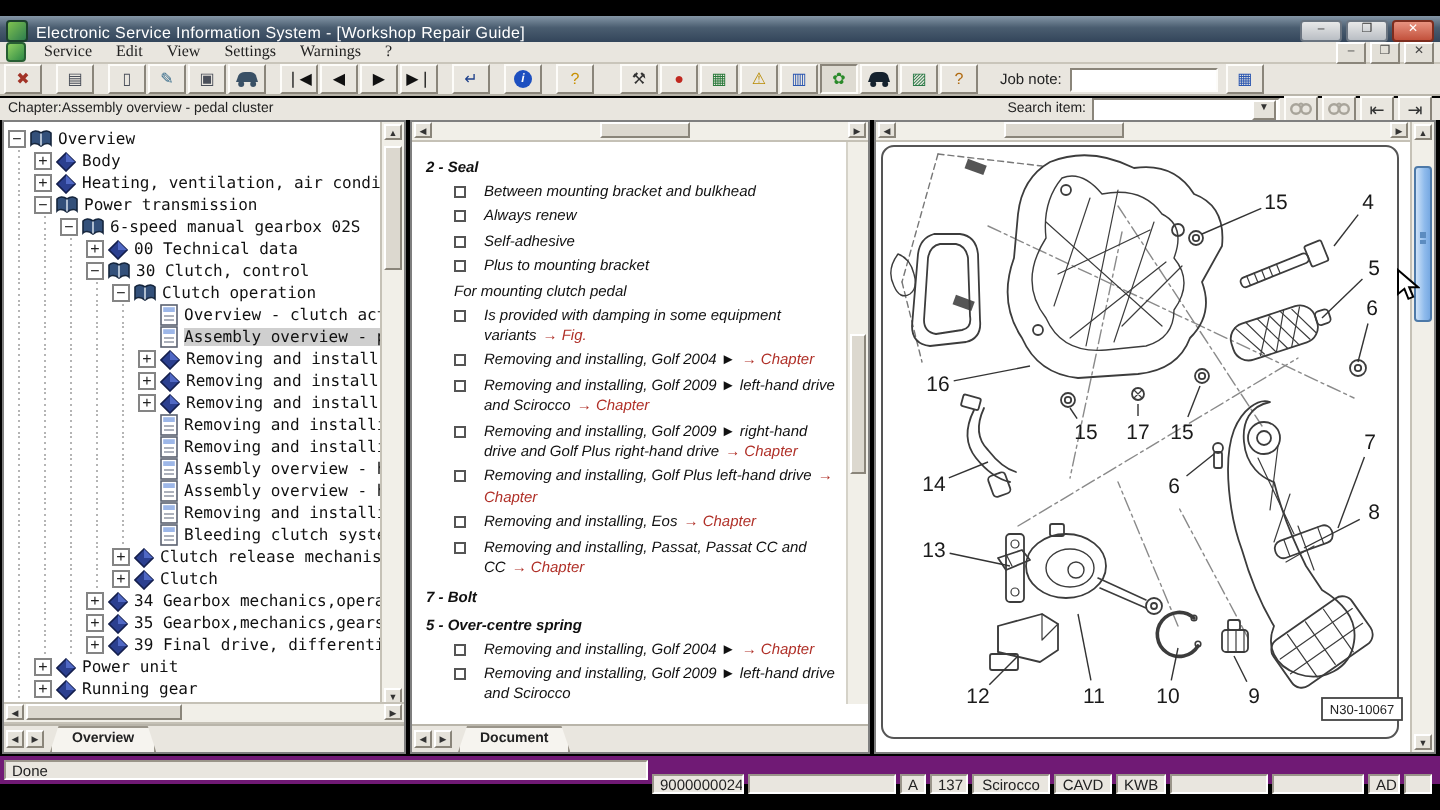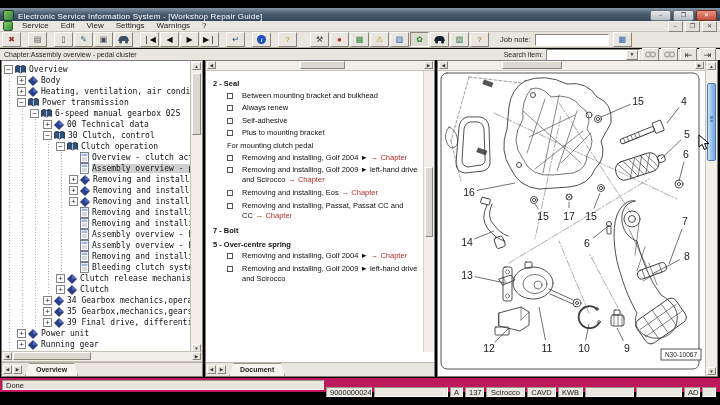--- a/index.html
+++ b/index.html
@@ -73,60 +73,60 @@
   .trow{height:11px;display:flex;align-items:center;white-space:nowrap;}
   .tsp{width:13px;height:11px;flex:none;background-image:repeating-linear-gradient(180deg,#b5b5b5 0 1px,transparent 1px 3px);
     background-size:1px 100%;background-position:6px 0;background-repeat:no-repeat;}
   .tbox{width:9px;height:9px;flex:none;background:#fff;border:1px solid #848484;margin:0 2px 0 1px;
     font-size:8px;line-height:7px;text-align:center;color:#222;box-sizing:border-box;font-family:"Liberation Sans",sans-serif;}
   .tnob{width:12px;flex:none;}
   .ticon{flex:none;margin-right:3px;display:flex;}
   .tlabel{overflow:hidden;}
   .trow.sel .tlabel{background:#cfcfcf;}
   
-  #docbody{position:absolute;left:1px;top:10px;right:11px;bottom:24px;overflow:hidden;padding:3px 2px 0 4px;}
+  #docbody{position:absolute;left:1px;top:10px;right:11px;bottom:24px;overflow:hidden;padding:3px 2px 0 4px;font-style:italic;}
   .sec-h{font-size:7.5px;font-weight:bold;color:#111;margin:5px 0 2px 2px;}
   .intro{font-size:7.5px;color:#111;margin:2px 0 2px 16px;}
   .bul{display:flex;margin:2.5px 0 2.5px 16px;}
   .bul .sq{width:4px;height:4px;border:1px solid #555;margin:2px 9px 0 0;flex:none;}
   .bul .tx{font-size:7.5px;line-height:1.35;color:#111;}
   .doclink{color:#b03028;margin-left:3px;}
   .docvscroll{position:absolute;top:10px;bottom:24px;right:0;width:10px;background:#f1efe8;border-left:1px solid #d5d2c8;}
   
   .tabstrip{position:absolute;left:0;right:0;bottom:0;height:13px;background:#e9e6df;border-top:1px solid #b9b5aa;
     display:flex;align-items:center;padding-left:1px;}
   .tabarrow{width:9px;height:9px;background:#e5e2da;border:1px solid;border-color:#fff #8a857a #8a857a #fff;
     font-size:4.5px;line-height:8px;text-align:center;color:#333;margin-right:1px;box-sizing:border-box;}
   .tab{height:12px;padding:0 10px;background:#f6f4ef;border:1px solid #9a958a;border-bottom:none;
     clip-path:polygon(0 100%,8% 0,92% 0,100% 100%);font-size:7px;font-weight:bold;line-height:12px;color:#222;margin-left:2px;}
   
   #diagbody{position:absolute;left:1px;top:10px;right:12px;bottom:1px;overflow:hidden;background:#fff;}
   
-  .statusbar{position:absolute;left:0;top:378px;width:720px;height:14px;background:#be185d;
+  .statusbar{position:absolute;left:0;top:378px;width:720px;height:14px;background:#701a75;
     display:flex;align-items:center;font-size:7.5px;color:#222;padding:1px 2px;box-sizing:border-box;}
   .scell{height:10px;line-height:10px;padding:0 3px;margin-right:2px;background:#e9e6df;
     border:1px solid;border-color:#9a958a #fff #fff #9a958a;box-sizing:border-box;white-space:nowrap;overflow:hidden;flex:none;text-align:center;}
   .scell.first{flex:1;text-align:left;}
   
   #cursor{position:absolute;left:698px;top:134px;z-index:50;}
 </style>
 </head>
 <body>
 
 <div class="titlebar">
   <span class="appicon"></span>
   <span class="t">Electronic Service Information System - [Workshop Repair Guide]</span>
   <span class="wbtn">–</span>
   <span class="wbtn">❐</span>
   <span class="wbtn close">✕</span>
 </div>
 
 <div class="menubar">
   <span class="menuicon"></span>
-  <span id="menuitems" style="display:flex;">
+  <span id="menuitems" style="display:flex;font-family:Liberation Serif, serif;">
       <span class="menuitem">Service</span>
       <span class="menuitem">Edit</span>
       <span class="menuitem">View</span>
       <span class="menuitem">Settings</span>
       <span class="menuitem">Warnings</span>
       <span class="menuitem">?</span>
     </span>
   <span class="spring"></span>
   <span class="mdibtn">–</span>
   <span class="mdibtn">❐</span>
@@ -654,25 +654,37 @@
         <span class="sq"></span>
         <span class="tx">Self-adhesive</span>
       </div>
       <div class="bul">
         <span class="sq"></span>
         <span class="tx">Plus to mounting bracket</span>
       </div>
       <div class="intro">For mounting clutch pedal</div>
       <div class="bul">
         <span class="sq"></span>
+        <span class="tx">Is provided with damping in some equipment variants<span class="doclink">→ Fig.</span></span>
+      </div>
+      <div class="bul">
+        <span class="sq"></span>
         <span class="tx">Removing and installing, Golf 2004 ►<span class="doclink">→ Chapter</span></span>
       </div>
       <div class="bul">
         <span class="sq"></span>
         <span class="tx">Removing and installing, Golf 2009 ► left-hand drive and Scirocco<span class="doclink">→ Chapter</span></span>
+      </div>
+      <div class="bul">
+        <span class="sq"></span>
+        <span class="tx">Removing and installing, Golf 2009 ► right-hand drive and Golf Plus right-hand drive<span class="doclink">→ Chapter</span></span>
+      </div>
+      <div class="bul">
+        <span class="sq"></span>
+        <span class="tx">Removing and installing, Golf Plus left-hand drive<span class="doclink">→ Chapter</span></span>
       </div>
       <div class="bul">
         <span class="sq"></span>
         <span class="tx">Removing and installing, Eos<span class="doclink">→ Chapter</span></span>
       </div>
       <div class="bul">
         <span class="sq"></span>
         <span class="tx">Removing and installing, Passat, Passat CC and CC<span class="doclink">→ Chapter</span></span>
       </div>
       <div class="sec-h">7 -  Bolt</div>

